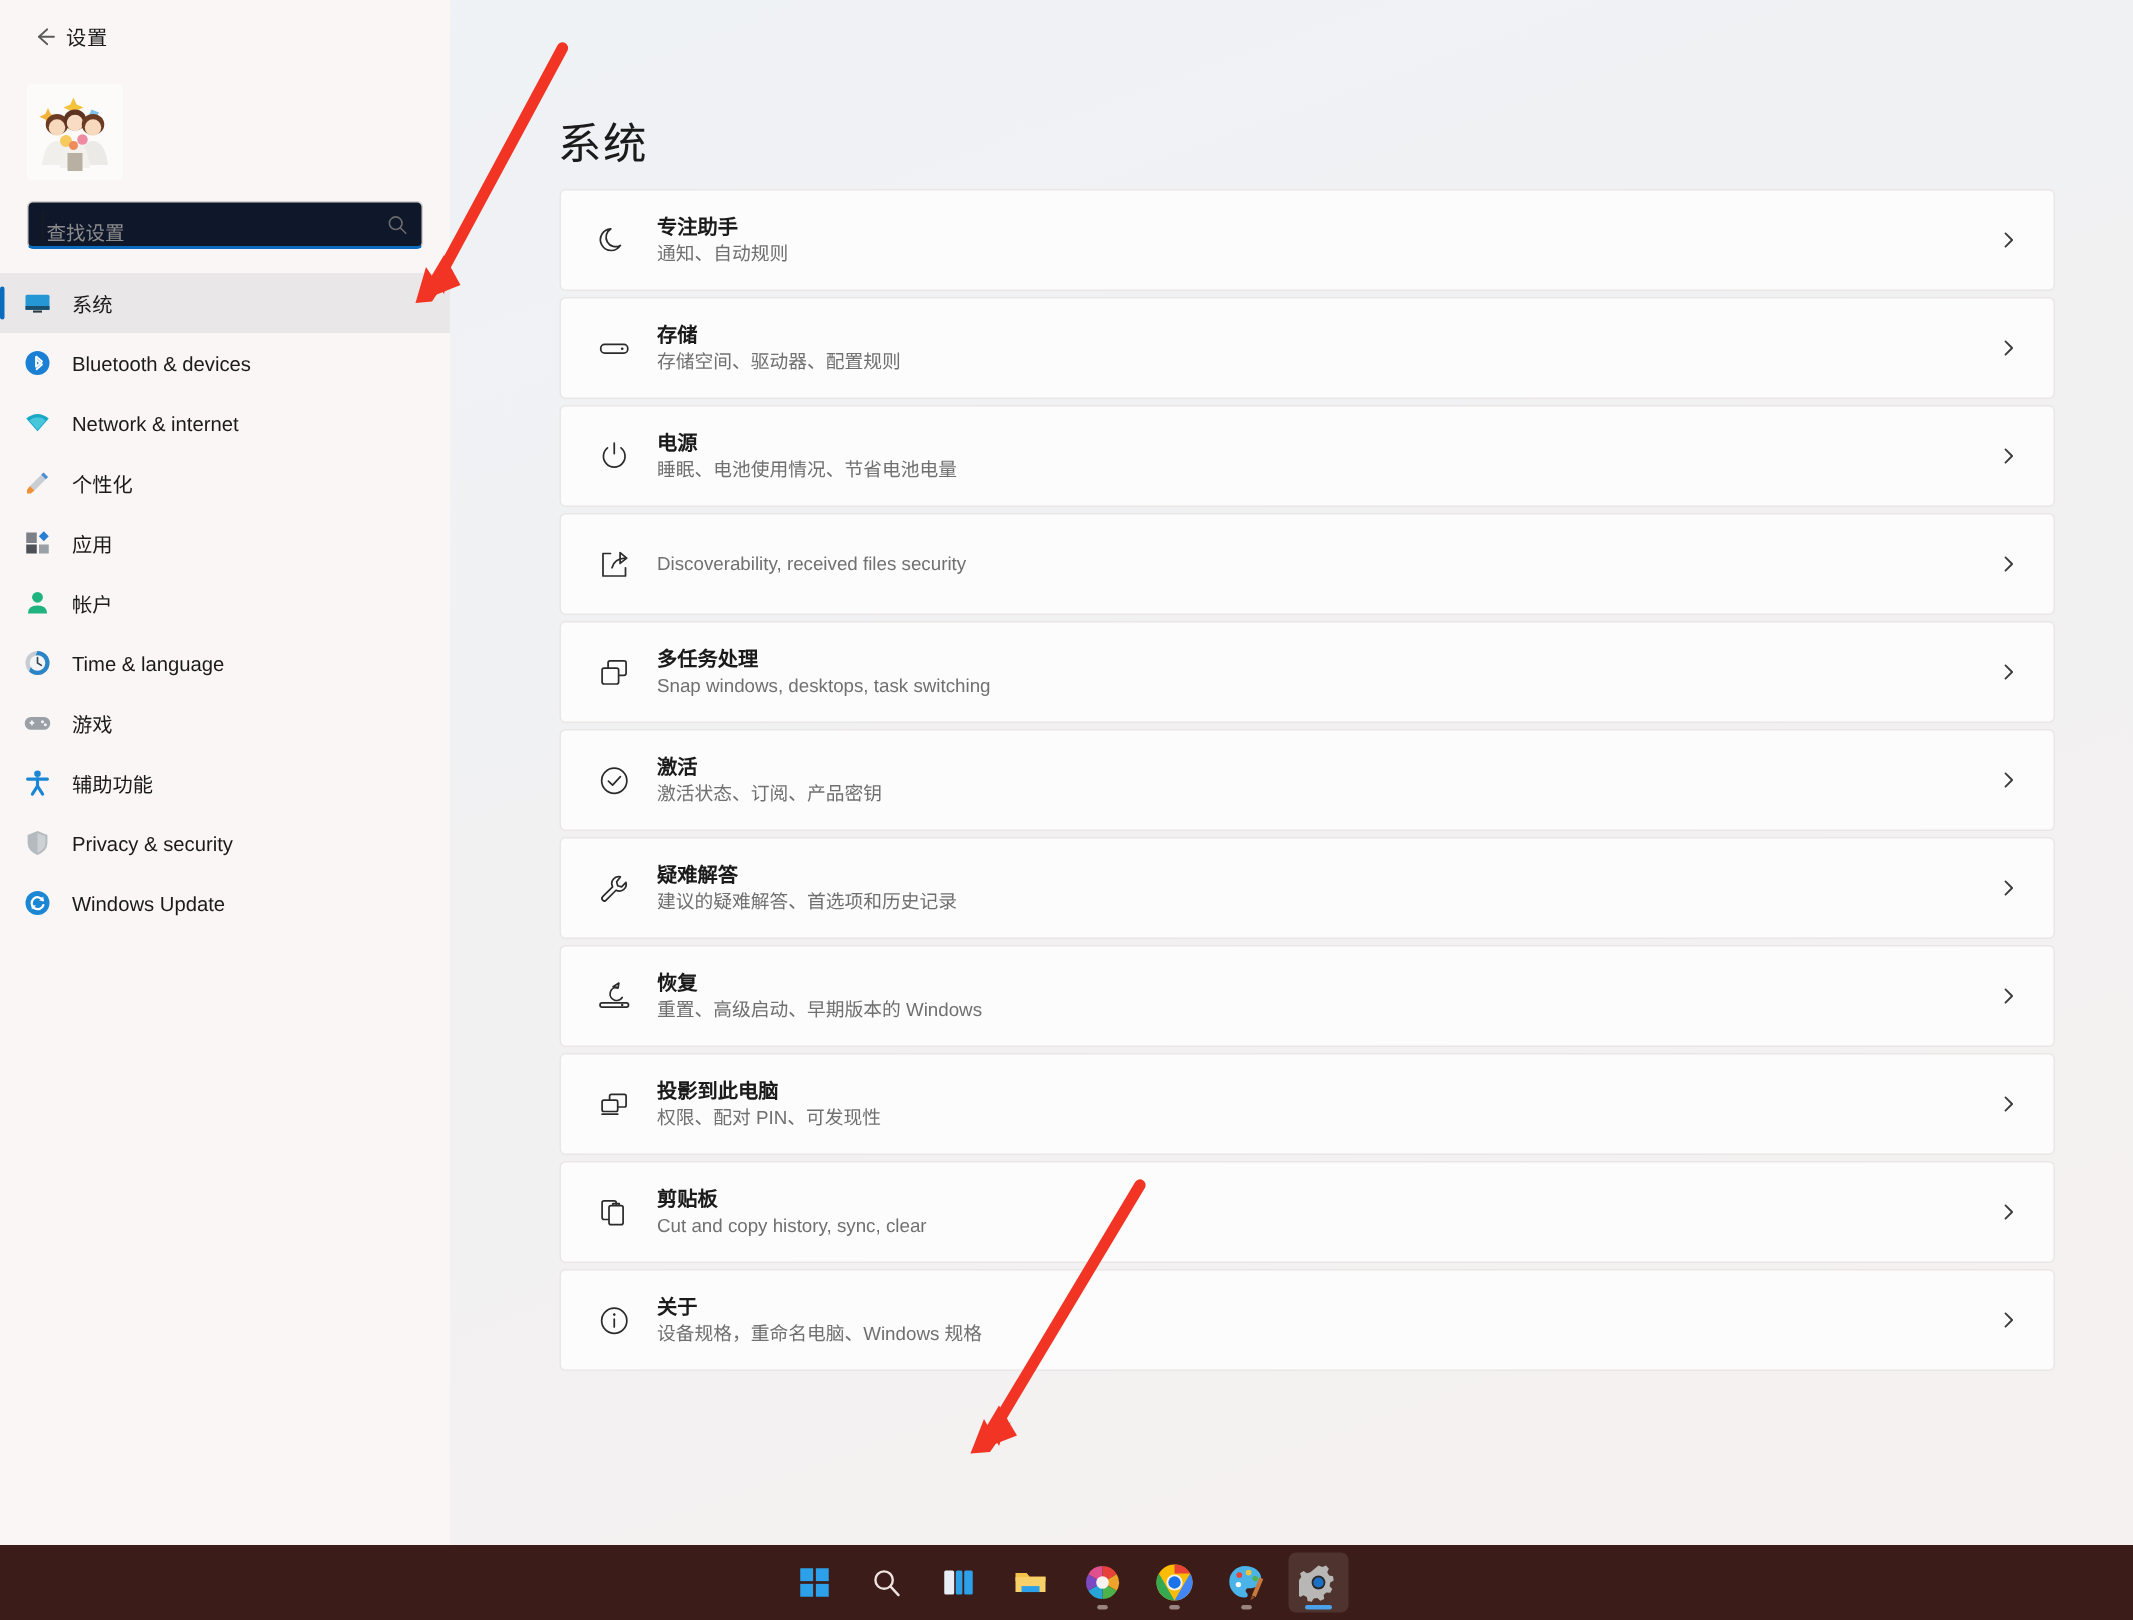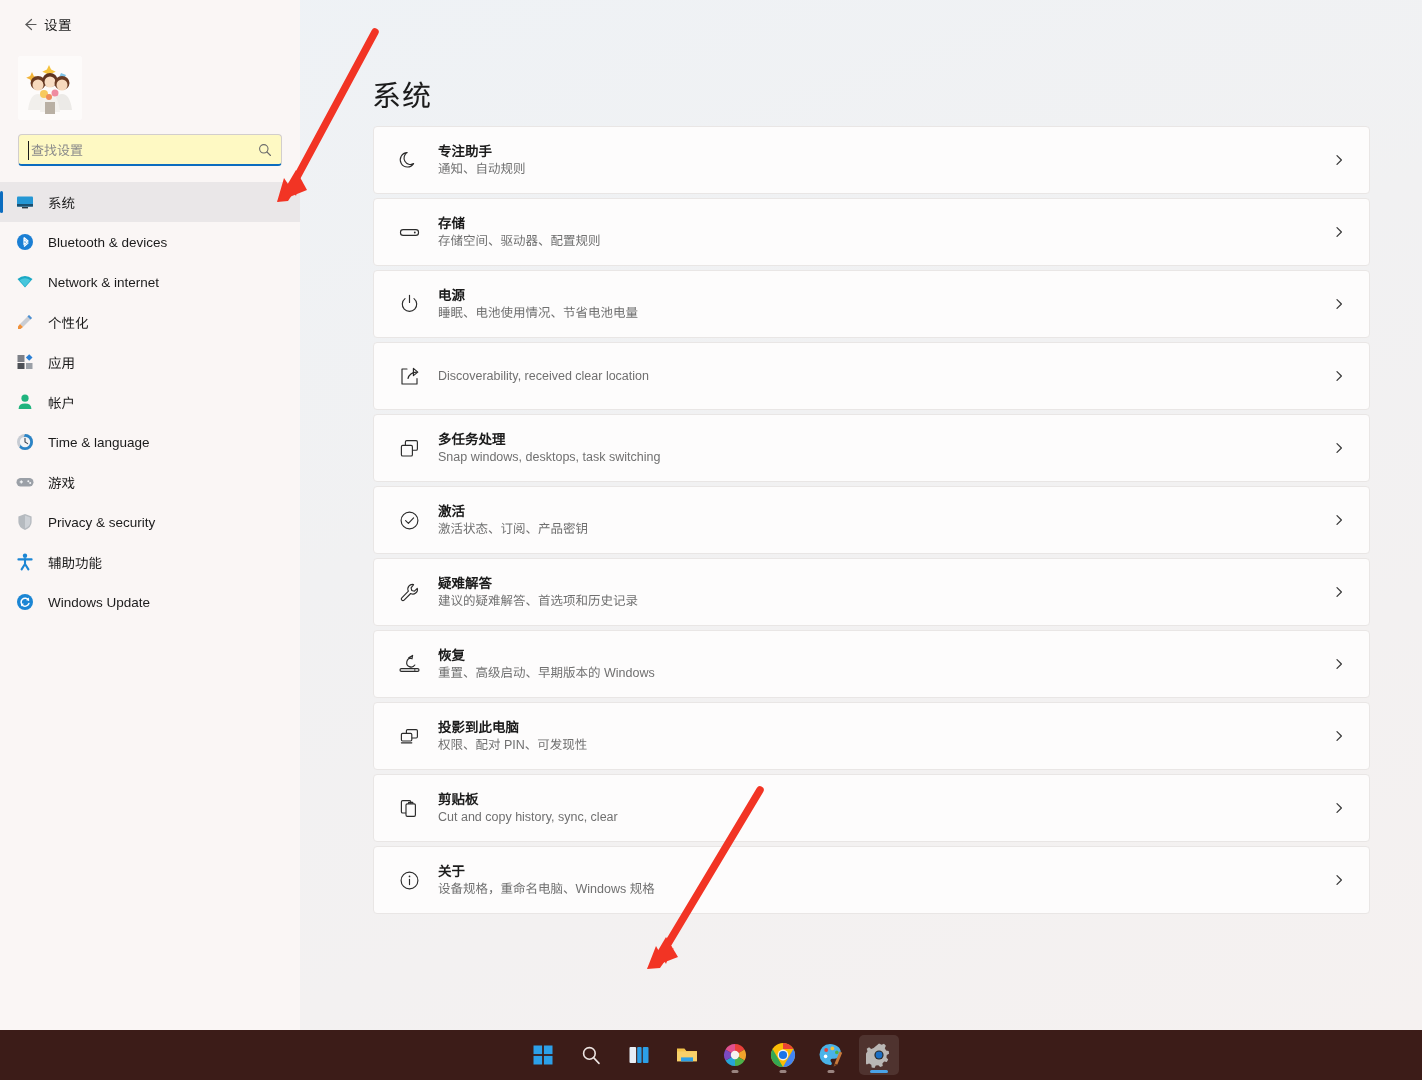--- a/index.html
+++ b/index.html
@@ -57,25 +57,25 @@
     background: #fdfbfa;
   }
   .avatar svg { display:block; }
 
   .search-wrap {
     padding: 10px 18px 4px 18px;
   }
   .search-box {
     position: relative;
     height: 32px;
-    background: #fef9c3;
+    background: #0f172a;
     border: 1px solid #d2cecd;
     border-bottom: 2px solid #0b6cbf;
     border-radius: 4px;
-    display: flex; align-items: center;
+    display: flex; align-items: flex-end;
     padding: 0 28px 0 10px;
   }
   .search-caret {
     position: absolute; left: 9px; top: 6px;
     width: 1px; height: 19px; background: #1b1b1b;
   }
   .search-text {
     font-size: 13px; color: #8b8b8b;
     padding-left: 2px;
     user-select: none;
@@ -356,36 +356,36 @@
             <circle cx="13.3" cy="9.2" r="1" fill="#f2f4f6"></circle>
             <circle cx="15.2" cy="11.1" r="1" fill="#f2f4f6"></circle>
           </svg>
         </span>
         <span class="nav-label">游戏</span>
       </div>
 
       <div class="nav-item">
         <span class="nav-icon">
           <svg width="20" height="20" viewBox="0 0 20 20">
-            <path d="M10 2 L16.6 4.6 V10 q0 5.2 -6.6 8 q-6.6 -2.8 -6.6 -8 V4.6 Z" fill="#b5babf"></path>
-            <path d="M10 3.4 L15.3 5.5 V10 q0 4.3 -5.3 6.6 Z" fill="#cdd1d6"></path>
-          </svg>
-        </span>
-        <span class="nav-label">Privacy &amp; security</span>
-      </div>
-
-      <div class="nav-item">
-        <span class="nav-icon">
-          <svg width="20" height="20" viewBox="0 0 20 20">
             <circle cx="10" cy="3.8" r="2.2" fill="#1b86d4"></circle>
             <path d="M3.4 7.4 H16.6" stroke="#1b86d4" stroke-width="2.1" stroke-linecap="round"></path>
             <path d="M10 7 V12 L6.6 17.4 M10 12 L13.4 17.4" stroke="#1b86d4" stroke-width="2.1" fill="none" stroke-linecap="round"></path>
           </svg>
         </span>
         <span class="nav-label">辅助功能</span>
+      </div>
+
+      <div class="nav-item">
+        <span class="nav-icon">
+          <svg width="20" height="20" viewBox="0 0 20 20">
+            <path d="M10 2 L16.6 4.6 V10 q0 5.2 -6.6 8 q-6.6 -2.8 -6.6 -8 V4.6 Z" fill="#b5babf"></path>
+            <path d="M10 3.4 L15.3 5.5 V10 q0 4.3 -5.3 6.6 Z" fill="#cdd1d6"></path>
+          </svg>
+        </span>
+        <span class="nav-label">Privacy &amp; security</span>
       </div>
 
       <div class="nav-item">
         <span class="nav-icon">
           <svg width="20" height="20" viewBox="0 0 20 20">
             <circle cx="10" cy="10" r="8" fill="#1b86d4"></circle>
             <path d="M13.6 8.2 a4 4 0 1 0 .3 3.2" fill="none" stroke="#fff" stroke-width="1.5" stroke-linecap="round"></path>
             <path d="M13.9 5.6 L14 8.6 L11.1 8.3 Z" fill="#fff"></path>
             <path d="M6.2 14.4 L6.1 11.4 L9 11.7 Z" fill="#fff"></path>
           </svg>
@@ -456,21 +456,21 @@
 
       <div class="card">
         <span class="card-icon">
           <svg width="23" height="23" viewBox="0 0 23 23" fill="none" stroke="currentColor" stroke-width="1.15">
             <path d="M9 4 H4 V19 H19 V13.5" stroke-linecap="round" stroke-linejoin="round"></path>
             <path d="M10 13.5 q1.5 -6 8.6 -6.4" stroke-linecap="round"></path>
             <path d="M15.4 3.4 L19.8 7.1 L15.4 10.6 Z" stroke-linejoin="round"></path>
           </svg>
         </span>
         <span class="card-body">
-          <span class="card-sub">Discoverability, received clear location</span>
+          <span class="card-sub">Discoverability, received files security</span>
         </span>
         <span class="card-chevron">
           <svg width="12" height="12" viewBox="0 0 12 12" fill="none" stroke="currentColor" stroke-width="1.25">
               <path d="M4 1.6 L8.4 6 L4 10.4" stroke-linecap="round" stroke-linejoin="round"></path>
             </svg>
         </span>
       </div>
 
       <div class="card">
         <span class="card-icon">

